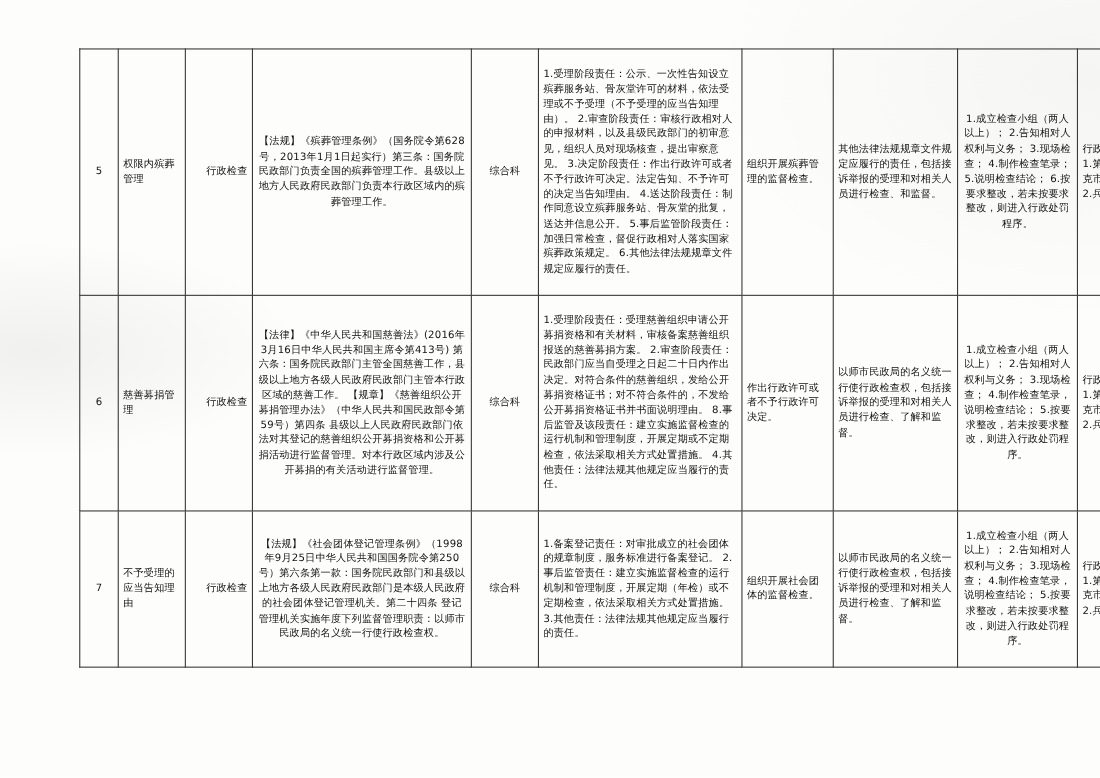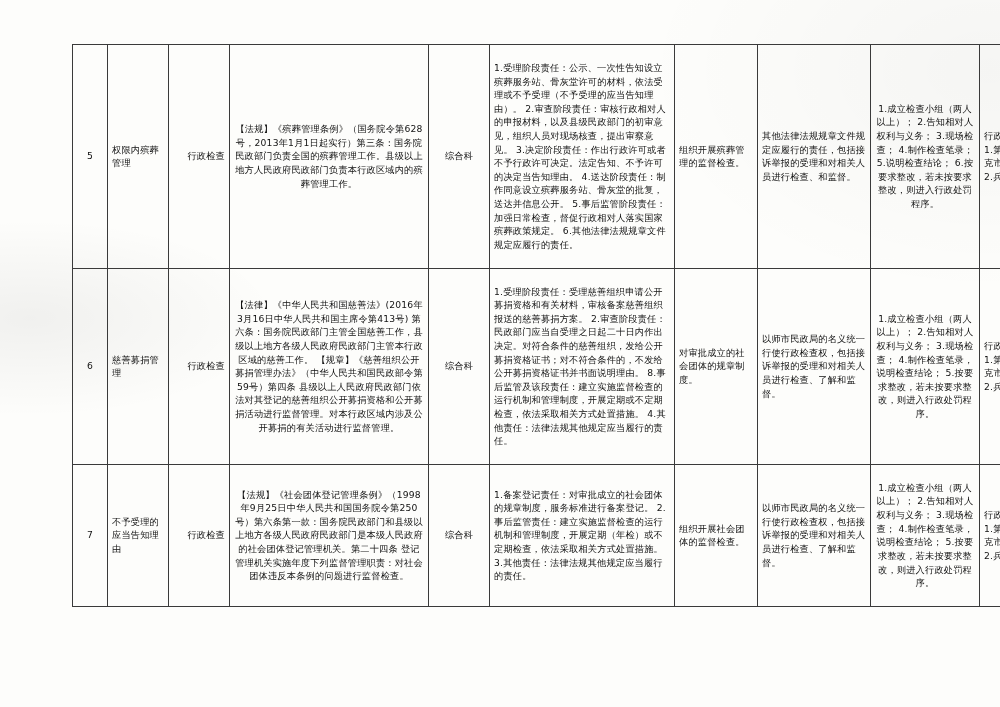--- a/index.html
+++ b/index.html
@@ -78,32 +78,32 @@
 
       </tr>
 
       <tr>
         <td class="c-num">6</td>
         <td class="c-item">慈善募捐管理</td>
         <td class="c-type">行政检查</td>
         <td class="c-basis">【法律】《中华人民共和国慈善法》(2016年3月16日中华人民共和国主席令第413号) 第六条：国务院民政部门主管全国慈善工作，县级以上地方各级人民政府民政部门主管本行政区域的慈善工作。 【规章】《慈善组织公开募捐管理办法》（中华人民共和国民政部令第59号）第四条 县级以上人民政府民政部门依法对其登记的慈善组织公开募捐资格和公开募捐活动进行监督管理。对本行政区域内涉及公开募捐的有关活动进行监督管理。</td>
         <td class="c-dept">综合科</td>
         <td class="c-resp">1.受理阶段责任：受理慈善组织申请公开募捐资格和有关材料，审核备案慈善组织报送的慈善募捐方案。 2.审查阶段责任：民政部门应当自受理之日起二十日内作出决定。对符合条件的慈善组织，发给公开募捐资格证书；对不符合条件的，不发给公开募捐资格证书并书面说明理由。 8.事后监管及该段责任：建立实施监督检查的运行机制和管理制度，开展定期或不定期检查，依法采取相关方式处置措施。 4.其他责任：法律法规其他规定应当履行的责任。</td>
-        <td class="c-super">对审批成立的社会团体的规章制度。</td>
+        <td class="c-super">作出行政许可或者不予行政许可决定。</td>
         <td class="c-method">以师市民政局的名义统一行使行政检查权，包括接诉举报的受理和对相关人员进行检查、了解和监督。</td>
         <td class="c-account">1.成立检查小组（两人以上）； 2.告知相对人权利与义务； 3.现场检查； 4.制作检查笔录，说明检查结论； 5.按要求整改，若未按要求整改，则进入行政处罚程序。</td>
         <td class="c-super">行政复议机关：1.第三师图木舒克市人民政府；2.兵团民政局。</td>
 
       </tr>
 
       <tr>
         <td class="c-num">7</td>
         <td class="c-item">不予受理的应当告知理由</td>
         <td class="c-type">行政检查</td>
-        <td class="c-basis">【法规】《社会团体登记管理条例》（1998年9月25日中华人民共和国国务院令第250号）第六条第一款：国务院民政部门和县级以上地方各级人民政府民政部门是本级人民政府的社会团体登记管理机关。第二十四条 登记管理机关实施年度下列监督管理职责：对社会团体违反本条例的问题进行监督检查。</td>
+        <td class="c-basis">【法规】《社会团体登记管理条例》（1998年9月25日中华人民共和国国务院令第250号）第六条第一款：国务院民政部门和县级以上地方各级人民政府民政部门是本级人民政府的社会团体登记管理机关。第二十四条 登记管理机关实施年度下列监督管理职责：以师市民政局的名义统一行使行政检查权。</td>
         <td class="c-dept">综合科</td>
         <td class="c-resp">1.备案登记责任：对审批成立的社会团体的规章制度，服务标准进行备案登记。 2.事后监管责任：建立实施监督检查的运行机制和管理制度，开展定期（年检）或不定期检查，依法采取相关方式处置措施。 3.其他责任：法律法规其他规定应当履行的责任。</td>
         <td class="c-super">组织开展社会团体的监督检查。</td>
         <td class="c-method">以师市民政局的名义统一行使行政检查权，包括接诉举报的受理和对相关人员进行检查、了解和监督。</td>
         <td class="c-account">1.成立检查小组（两人以上）； 2.告知相对人权利与义务； 3.现场检查； 4.制作检查笔录，说明检查结论； 5.按要求整改，若未按要求整改，则进入行政处罚程序。</td>
         <td class="c-super">行政复议机关：1.第三师图木舒克市人民政府；2.兵团民政局。</td>
 
       </tr>
     </tbody>
   </table>

